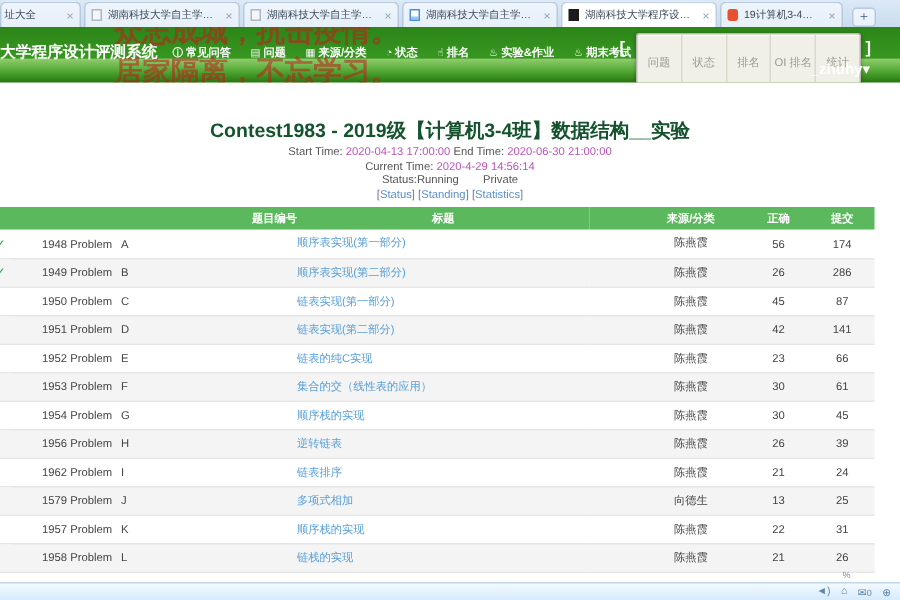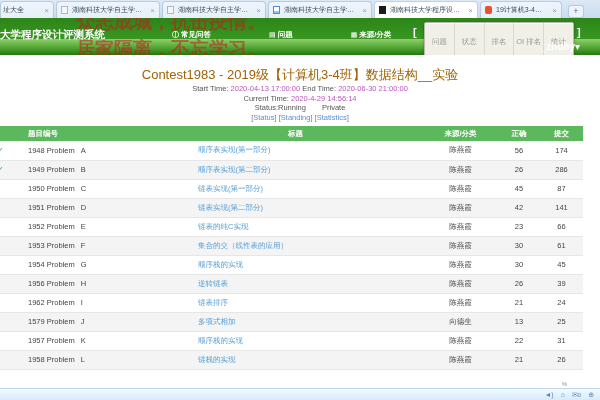--- a/index.html
+++ b/index.html
@@ -31,55 +31,55 @@
 
   
   .navbar { position:relative; height:37px; overflow:hidden;
     background:linear-gradient(180deg,#2c8518 0%,#379620 52%,#379620 56%,
       #8fcb6b 58%,#55ab37 78%,#26770f 100%); }
   .watermark { position:absolute; left:76px; top:0; z-index:1;
     font-size:19px; font-weight:bold; color:rgba(195,28,28,.55);
     line-height:27px; white-space:nowrap; }
   .watermark .wm1 { display:block; margin-top:-10px; }
   .navrow { position:relative; z-index:2; display:flex; align-items:center;
-    height:26px; padding-top:8px;gap:12px; }
+    height:26px; padding-top:8px; }
   .brand { font-size:10.5px; font-weight:bold; color:#fff; white-space:nowrap;
     margin-right:10px; }
   .nav-item { display:flex; align-items:center; margin-right:13px;
-    font-size:7.5px; font-weight:bold; color:#fff; white-space:nowrap;margin-left:45px; }
+    font-size:7.5px; font-weight:bold; color:#fff; white-space:nowrap; }
   .nav-ico { font-size:7px; margin-right:2px; }
   .qp-bracket { position:absolute; z-index:3; top:8px; color:#fff;
     font-size:11px; font-weight:bold; }
   .qpanel { position:absolute; z-index:3; left:424px; top:4px; width:150px; height:40px;
     background:#f1f0e8; border:1px solid #b9b8ae; border-radius:2px;
     box-shadow:0 1px 3px rgba(0,0,0,.35), inset 0 1px 0 #fff;
     display:flex; align-items:stretch; }
   .qp-item { flex:1; display:flex; align-items:center; justify-content:center;
     font-size:7.5px; color:#9b9b91; white-space:nowrap; }
   .qp-item + .qp-item { border-left:1px solid #d9d8cd; }
   .userbox { position:absolute; z-index:3; right:20px; bottom:3px;
     font-size:10px; font-weight:bold; color:#fff; }
 
   
-  .ctitle { margin-top:11px; text-align:center; font-size:13px; font-weight:400;
-    color:#a16207; }
+  .ctitle { margin-top:23px; text-align:center; font-size:13px; font-weight:700;
+    color:#14532d; }
   .cinfo { text-align:center; font-size:7.5px; color:#555;
     line-height:9.5px; }
   .pur { color:#bb55bb; }
   .cinfo .gapper { display:inline-block; width:14px; }
   .brk { color:#7b7492; }
   .ilink { color:#5b8fd0; }
 
   
   table { border-collapse:collapse; table-layout:fixed; width:583px; margin-top:4px; }
   col.c-sol{width:8px;} col.c-num{width:190px;} col.c-tit{width:195px;}
   col.c-src{width:105px;} col.c-acc{width:42px;} col.c-sub{width:43px;}
   thead th { background:#5cb85c; color:#fff; font-size:7.5px; font-weight:bold;
     height:15px; }
-  th.h-num { text-align:left; padding-left:20px; }
+  th.h-num { text-align:right; padding-left:20px; }
   th.h-src, td.t-src { text-align:center; padding-left:30px; }
   th.h-acc, td.t-acc, th.h-sub, td.t-sub { text-align:center; }
   tbody td { height:19px; font-size:7.5px; color:#444; border-bottom:1px solid #e6e6e6; }
   tbody tr:nth-child(even) { background:#f4f4f4; }
   td.t-sol { overflow:hidden; }
   .tick { color:#2da44e; font-size:8px; margin-left:-3px; display:inline-block; }
   td.t-num { text-align:left; padding-left:20px; white-space:nowrap; }
   .pletter { margin-left:6px; }
   td.t-tit { text-align:left; }
   .plink { color:#58a0d8; }

